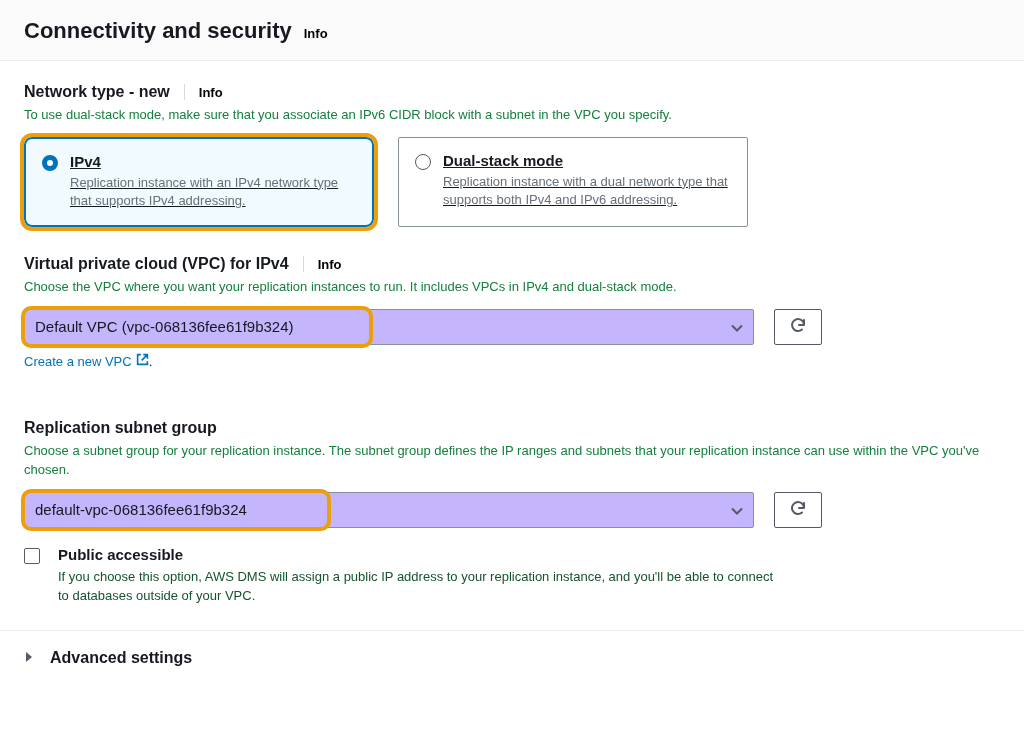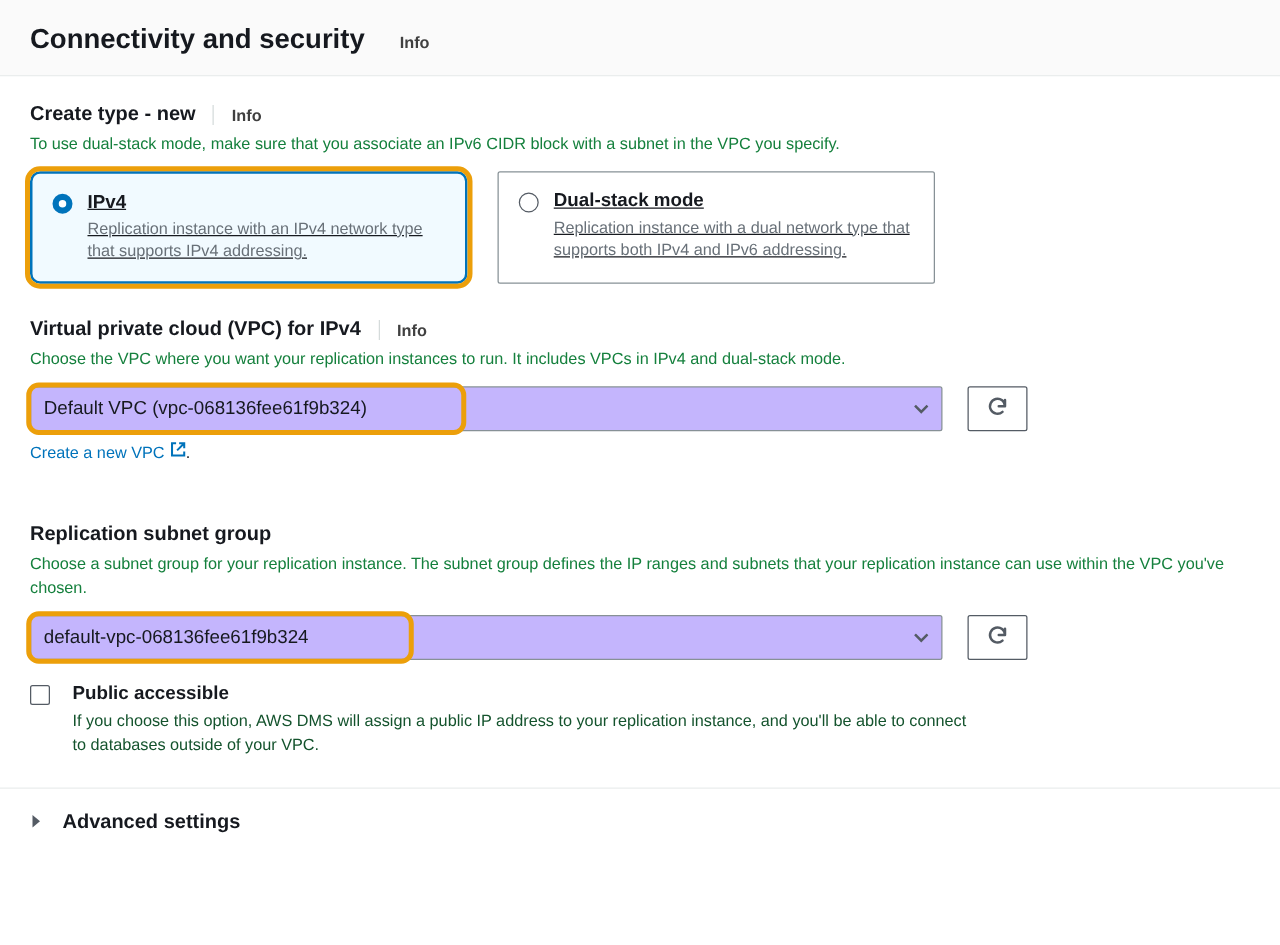--- a/index.html
+++ b/index.html
@@ -9,29 +9,29 @@
       color: #16191f;
       font-size: 14px;
       width: 1024px;
     }
     .section-header {
       padding: 18px 24px 16px 24px;
       border-bottom: 1px solid #eaeded;
       background: #fafafa;
       display: flex;
       align-items: baseline;
-      gap: 28px;
+      gap: 12px;
     }
     .section-header h1 {
       font-size: 22px;
       font-weight: 700;
       color: #16191f;
     }
     .info-link {
-      color: #404040;
+      color: #000000;
       font-size: 13px;
       font-weight: 700;
       cursor: pointer;
     }
     .content {
       padding: 22px 24px 0 24px;
     }
     .field-header {
       display: flex;
       align-items: center;
@@ -209,21 +209,21 @@
 
 <div class="section-header">
   <h1>Connectivity and security</h1>
   <span class="info-link">Info</span>
 </div>
 
 <div class="content">
 
   <div class="field-block">
     <div class="field-header">
-      <span class="field-label">Create type - new</span>
+      <span class="field-label">Network type - new</span>
       <span class="divider"></span>
       <span class="info-link">Info</span>
     </div>
     <div class="field-desc">To use dual-stack mode, make sure that you associate an IPv6 CIDR block with a subnet in the VPC you specify.</div>
 
     <div class="radio-row">
       <div class="radio-card selected highlighted">
         <div class="radio-circle"></div>
         <div>
           <div class="radio-title">IPv4</div>

